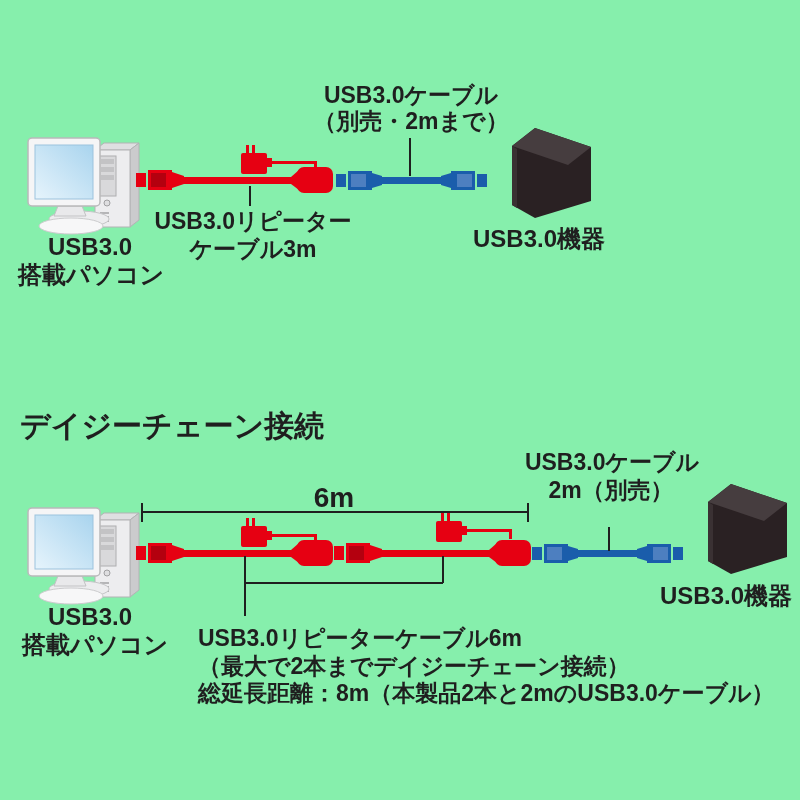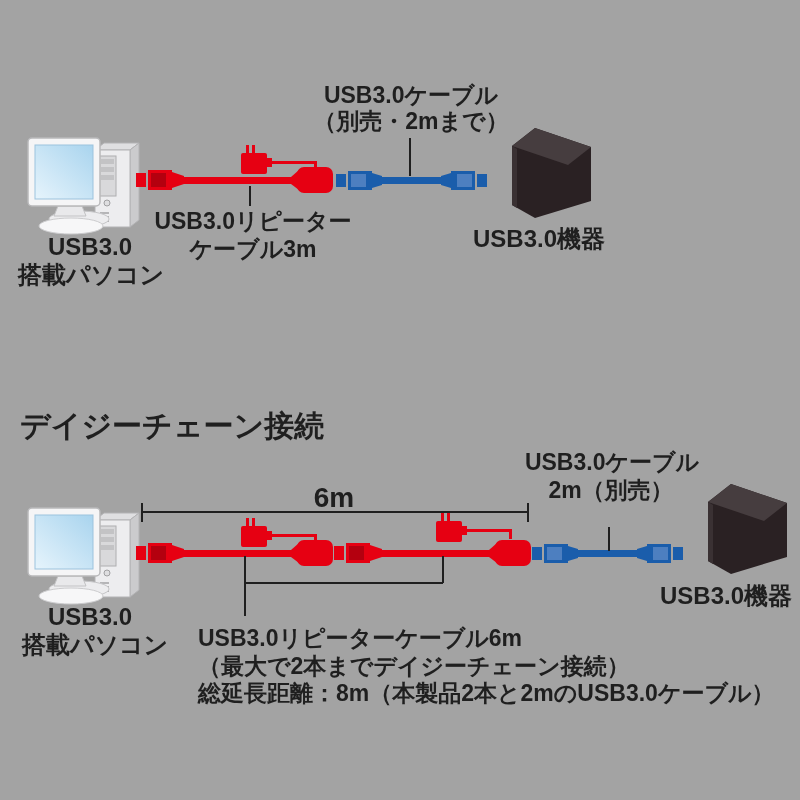--- a/index.html
+++ b/index.html
@@ -1,16 +1,16 @@
 <!DOCTYPE html>
 <html><head>
 <meta charset="utf-8">
 <style>
   html,body{margin:0;padding:0;background:#ffffff;}
-  .stage{position:relative;width:800px;height:800px;background:#a3a3a3;overflow:hidden;}
+  .stage{position:relative;width:800px;height:800px;background:#86efac;overflow:hidden;}
   svg{display:block;}
   .jp{font-family:"Liberation Sans","DejaVu Sans",sans-serif;font-weight:700;fill:#1f1f1f;}
   .f23{font-size:23px;}
   .f24{font-size:24px;}
   .f28{font-size:28px;}
   .f30{font-size:30px;}
   .blk{stroke:#1f1f1f;stroke-width:2;fill:none;}
   .red{fill:#e60012;}
   .redlead{stroke:#e60012;stroke-width:3;fill:none;}
   .blue{fill:#1a5dab;}

